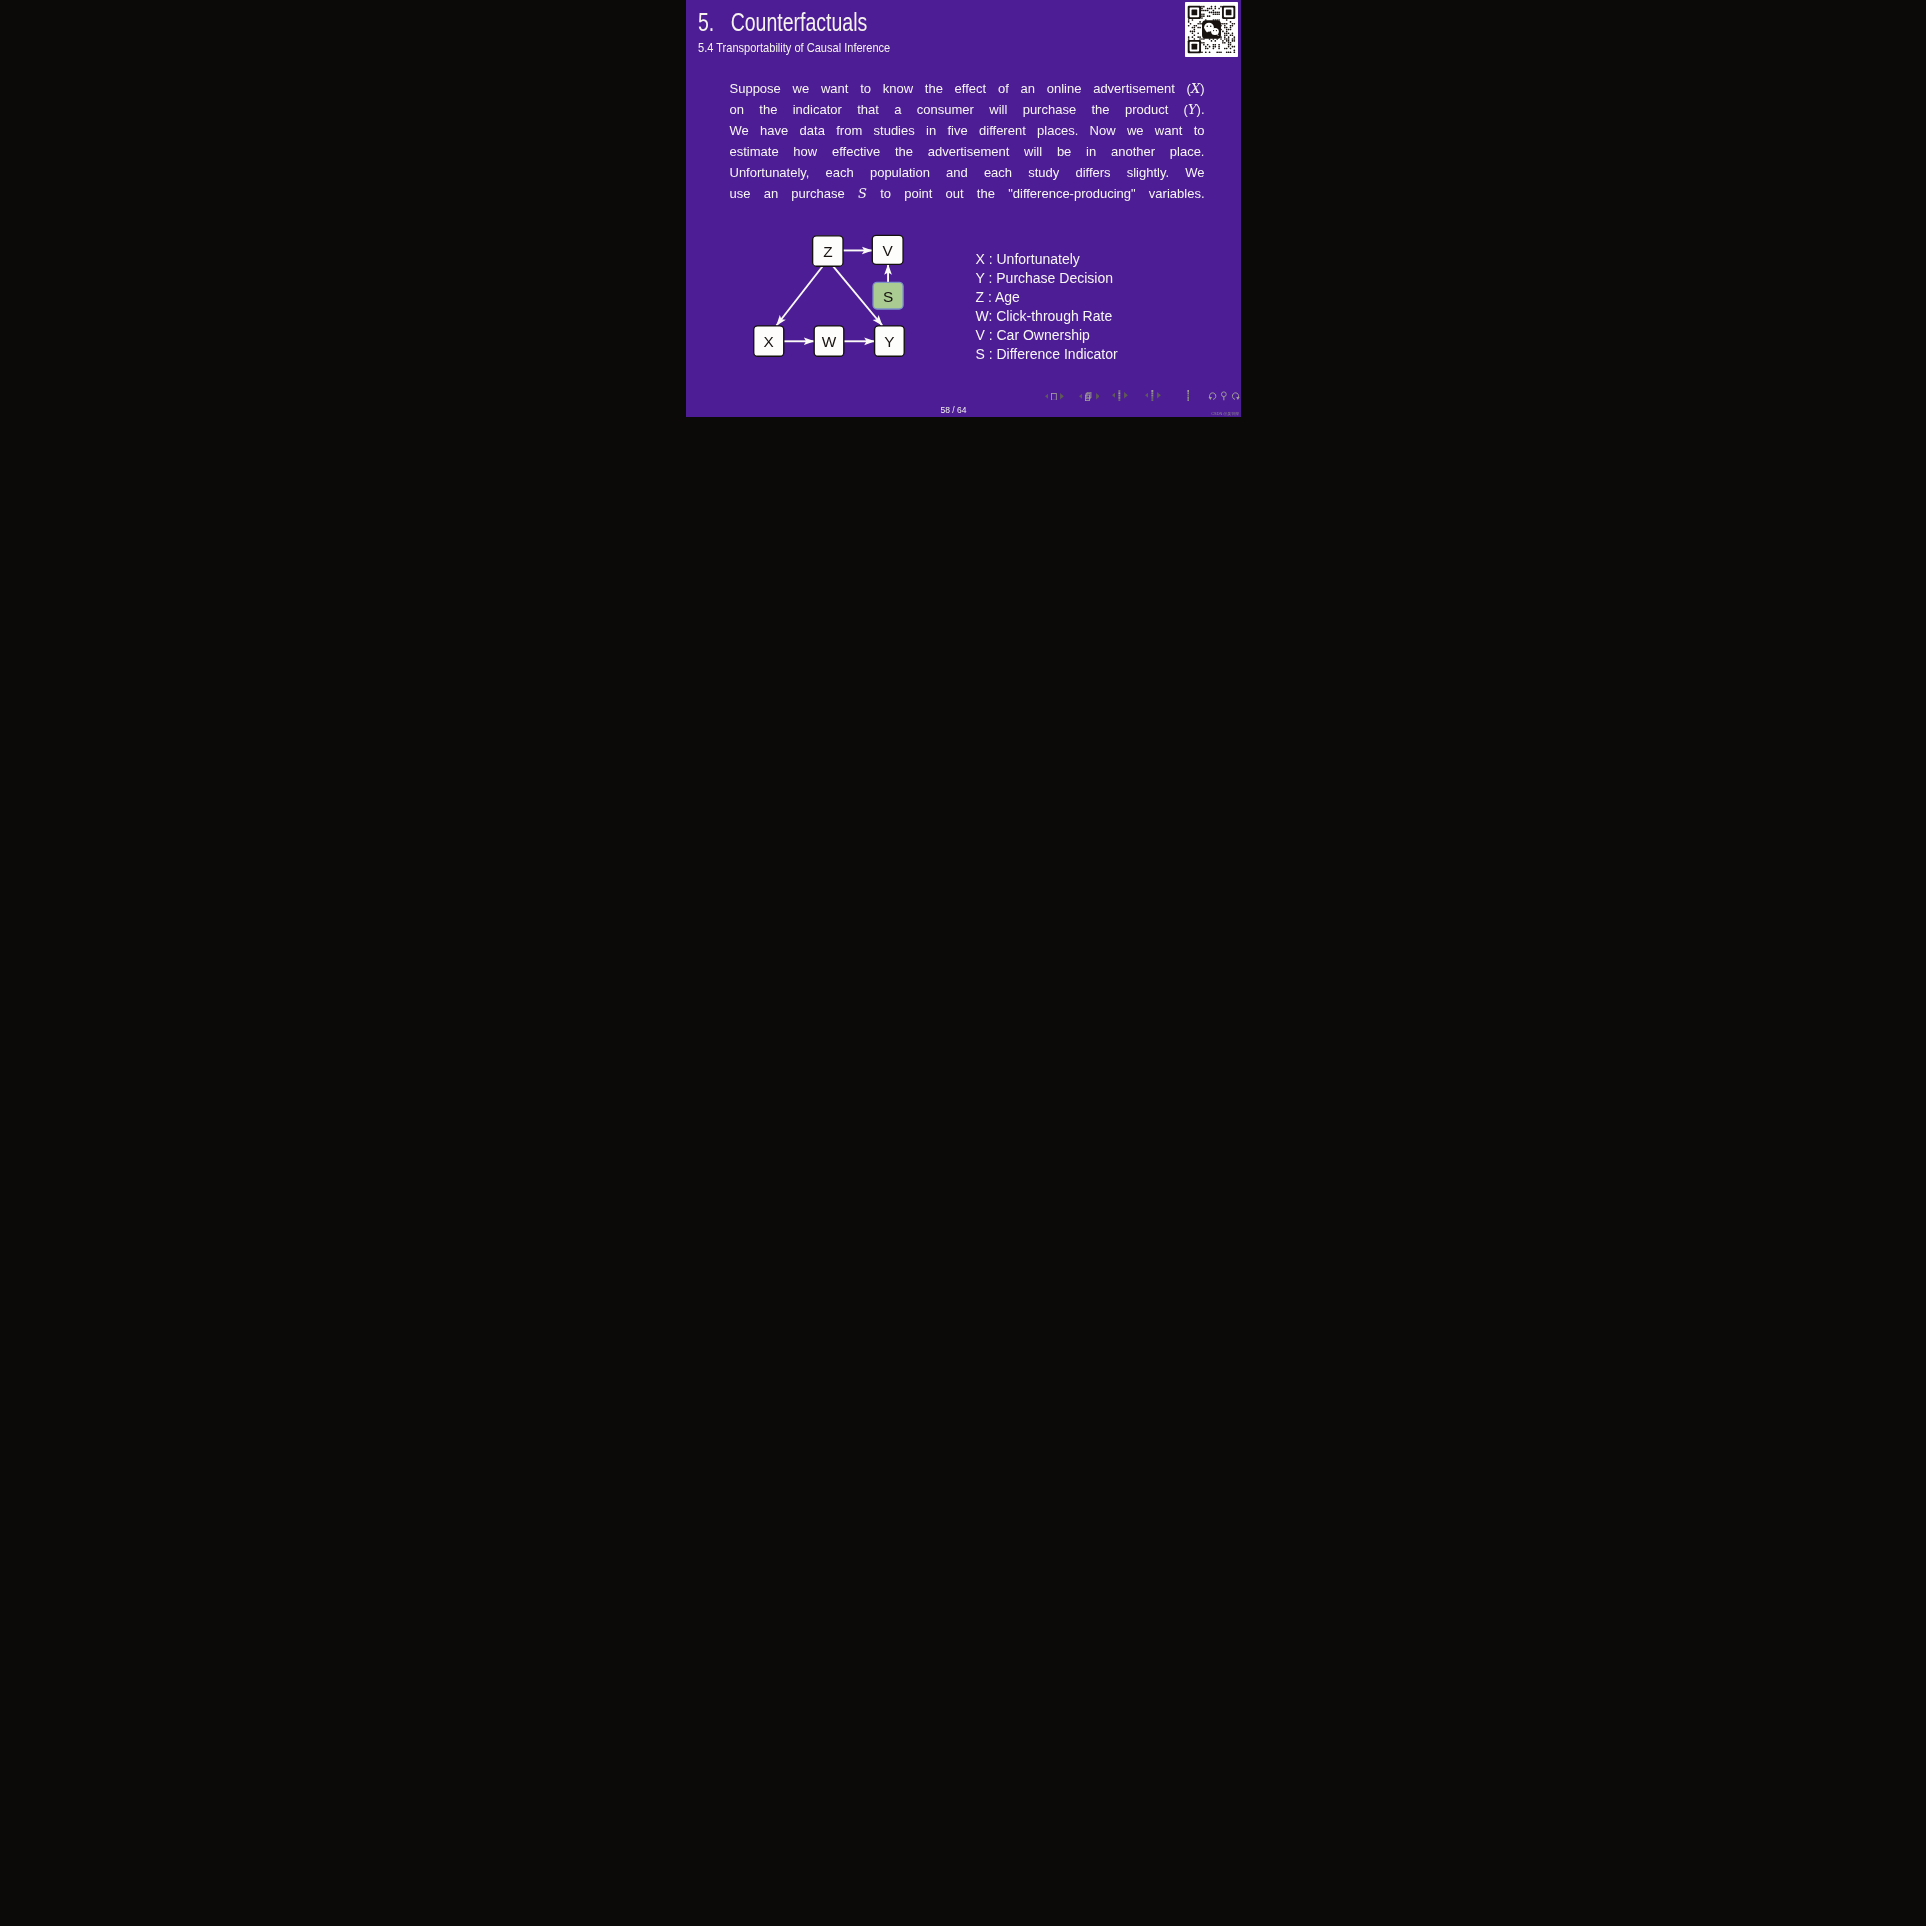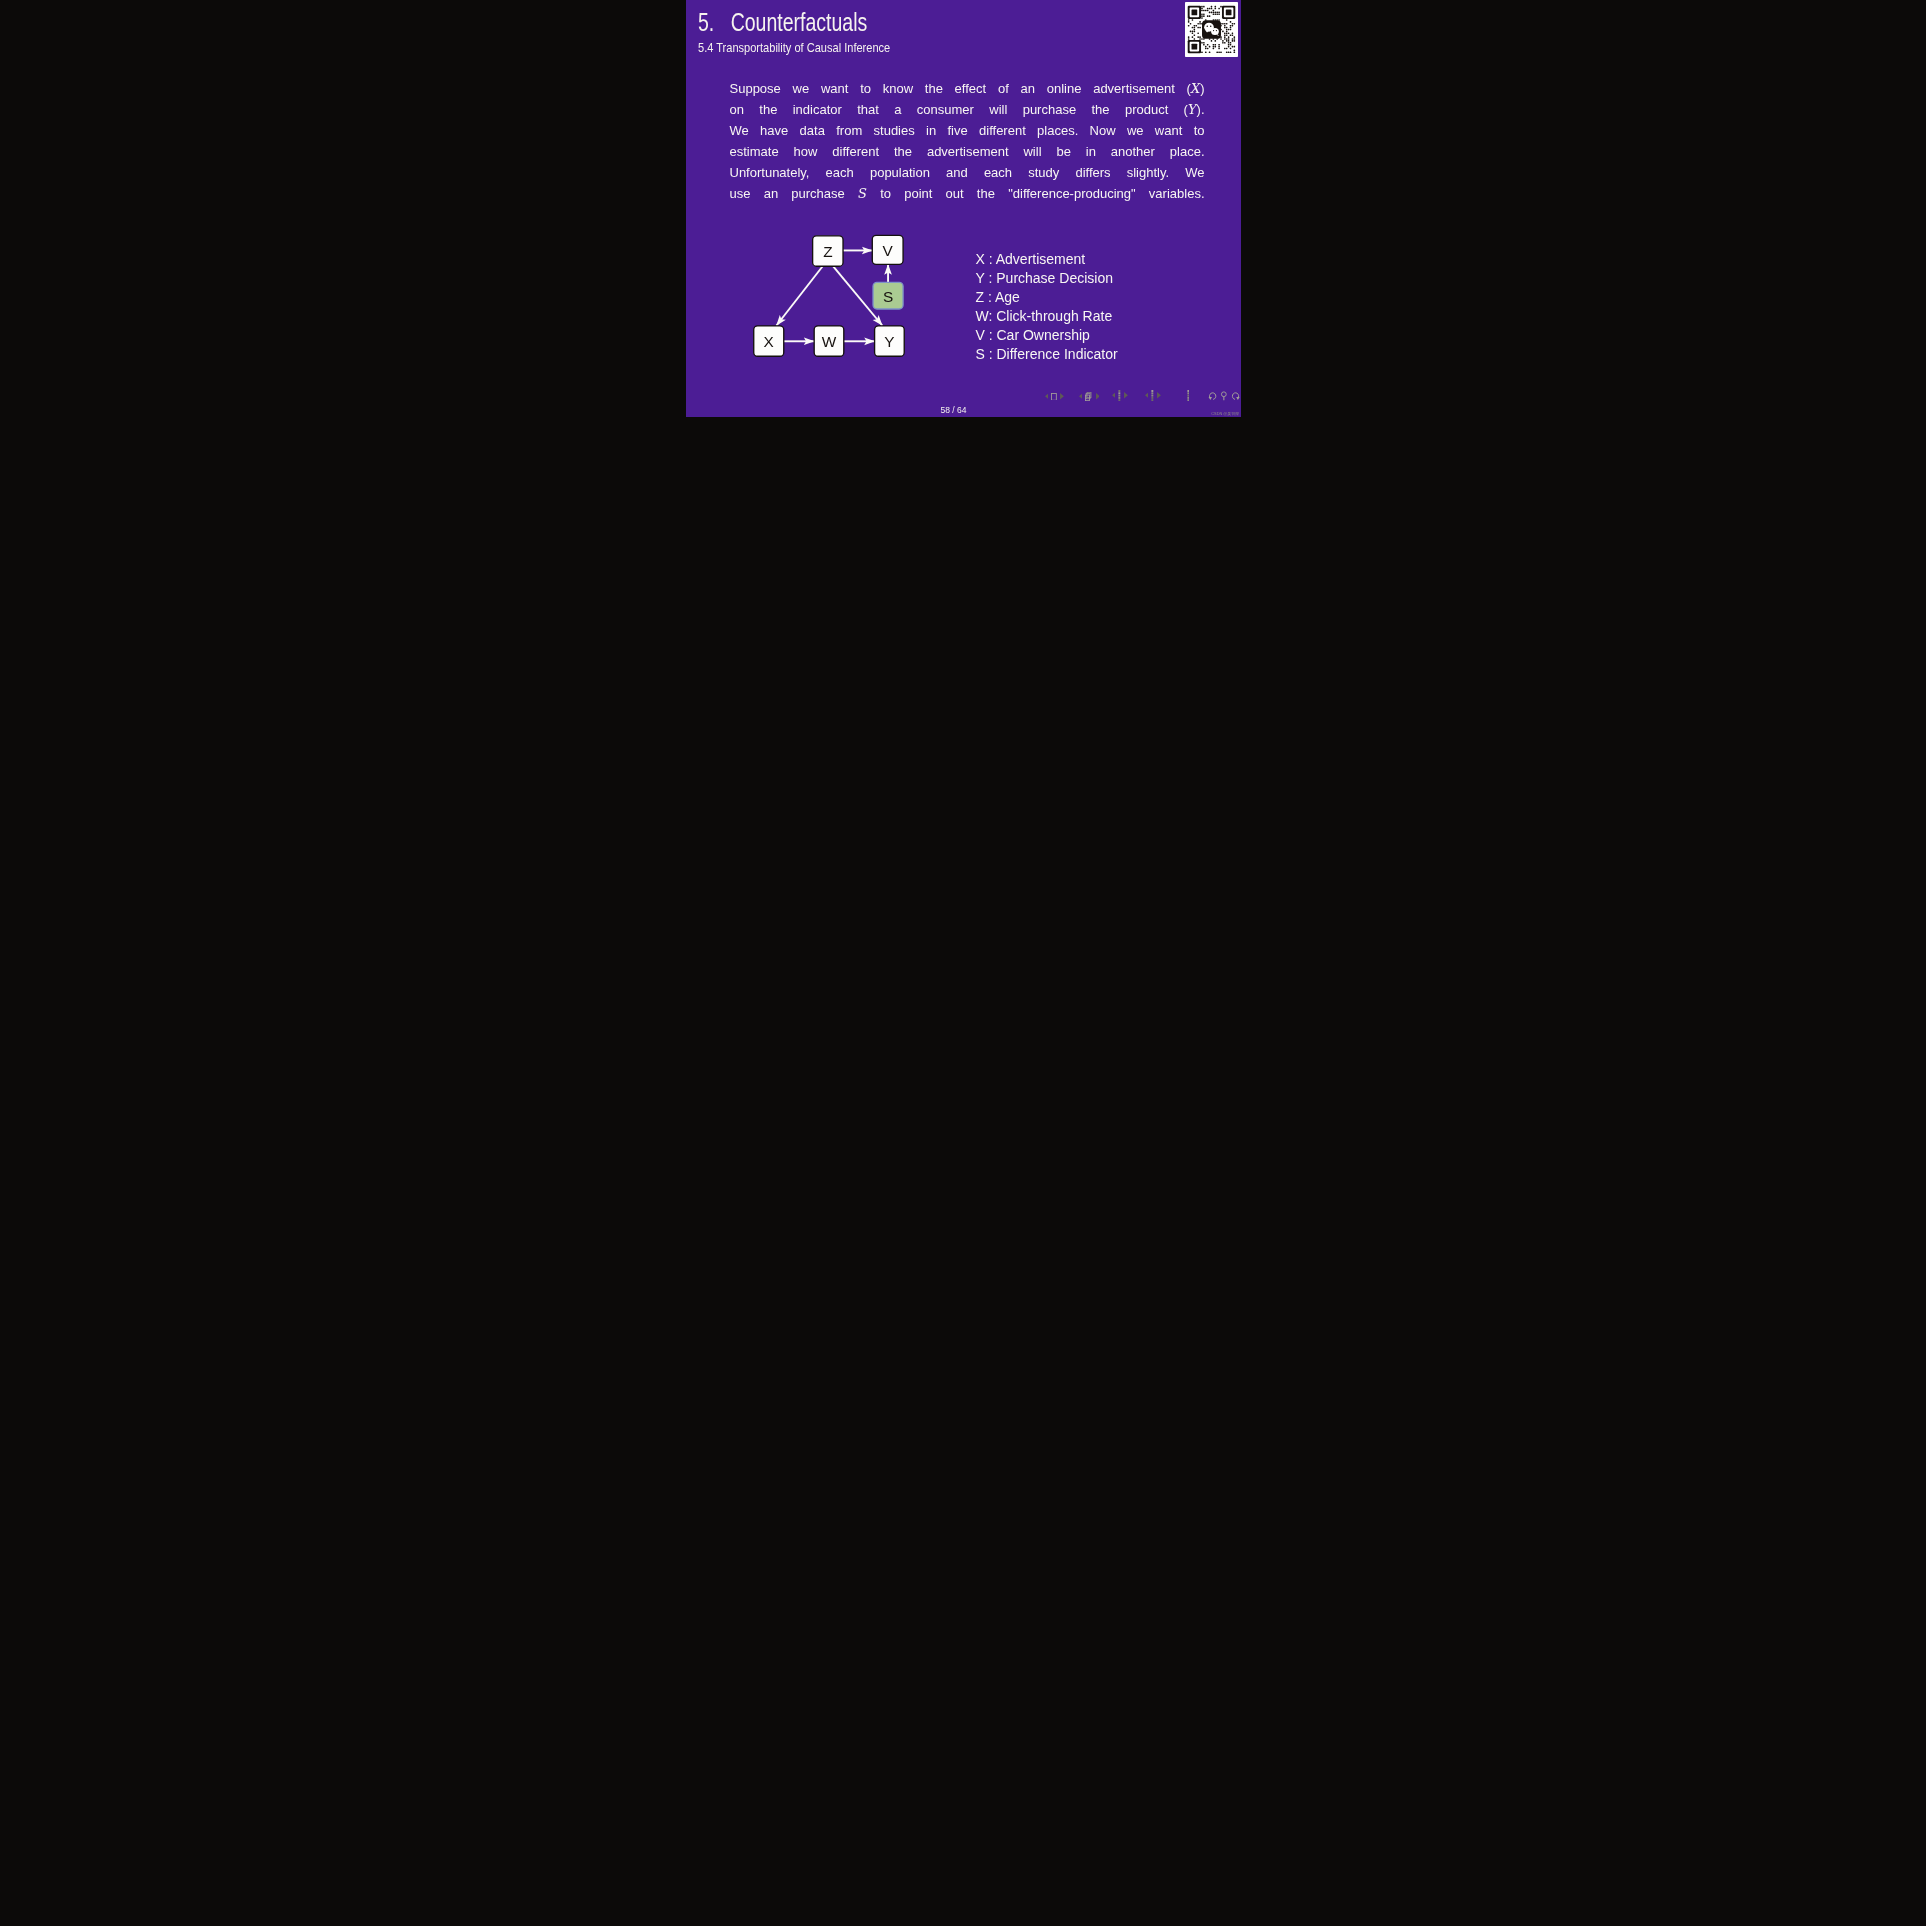--- a/index.html
+++ b/index.html
@@ -240,21 +240,21 @@
         <polygon points="84,83 88.5,87.5 82,85.5" fill="#ffffff"></polygon>
         <ellipse cx="73.8" cy="73.8" rx="1.6" ry="1.6" fill="#17120f"></ellipse>
         <ellipse cx="81.2" cy="73.8" rx="1.6" ry="1.6" fill="#17120f"></ellipse>
       </svg>
   </div>
 
   <div class="body-par">
       <div class="body-line"><span>Suppose we want to know the effect of an online advertisement (</span><span class="math">X</span><span>)</span></div>
       <div class="body-line"><span>on the indicator that a consumer will purchase the product (</span><span class="math">Y</span><span>).</span></div>
       <div class="body-line"><span>We have data from studies in five different places. Now we want to</span></div>
-      <div class="body-line"><span>estimate how different the advertisement will be in another place.</span></div>
+      <div class="body-line"><span>estimate how effective the advertisement will be in another place.</span></div>
       <div class="body-line"><span>Unfortunately, each population and each study differs slightly. We</span></div>
       <div class="body-line"><span>use an purchase </span><span class="math">S</span><span> to point out the "difference-producing" variables.</span></div>
     </div>
 
   <svg id="diagram-svg" width="555" height="417" viewBox="0 0 1442 1082">
       <defs>
         <marker id="ah" viewBox="0 0 28 24" refX="27" refY="12" markerWidth="28" markerHeight="24" orient="auto" markerUnits="userSpaceOnUse">
           <polygon points="0,2 28,12 0,22 6,12" fill="#fbfaf8"></polygon>
         </marker>
       </defs>
@@ -284,21 +284,21 @@
         <rect x="333" y="846" width="77" height="79" rx="10" fill="#fdfdfc" stroke="#14100e" stroke-width="3.5"></rect>
         <text x="371.5" y="886.5" text-anchor="middle" dominant-baseline="central" fill="#17120f" font-family="&quot;Liberation Sans&quot;, sans-serif" font-size="40">W</text>
       </g>
       <g>
         <rect x="490" y="846" width="77" height="79" rx="10" fill="#fdfdfc" stroke="#14100e" stroke-width="3.5"></rect>
         <text x="528.5" y="886.5" text-anchor="middle" dominant-baseline="central" fill="#17120f" font-family="&quot;Liberation Sans&quot;, sans-serif" font-size="40">Y</text>
       </g>
     </svg>
 
   <div class="legend">
-    <div>X : Advertisement</div>
+    <div>X : Unfortunately</div>
     <div>Y : Purchase Decision</div>
     <div>Z : Age</div>
     <div>W: Click-through Rate</div>
     <div>V : Car Ownership</div>
     <div>S : Difference Indicator</div>
   </div>
 
   <div class="nav-g" style="left:359px; top:391px;">
     <svg width="3.9" height="6.5" viewBox="0 0 10 17">
         <polygon points="10,0 0,8.5 10,17" fill="#5f5a56"></polygon>

